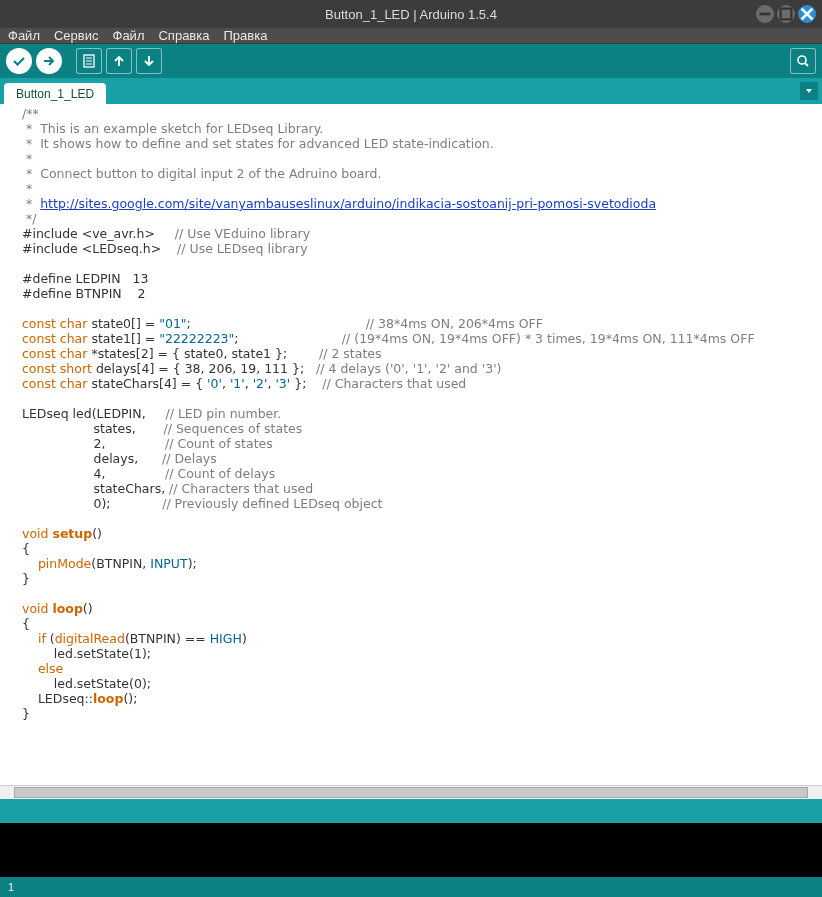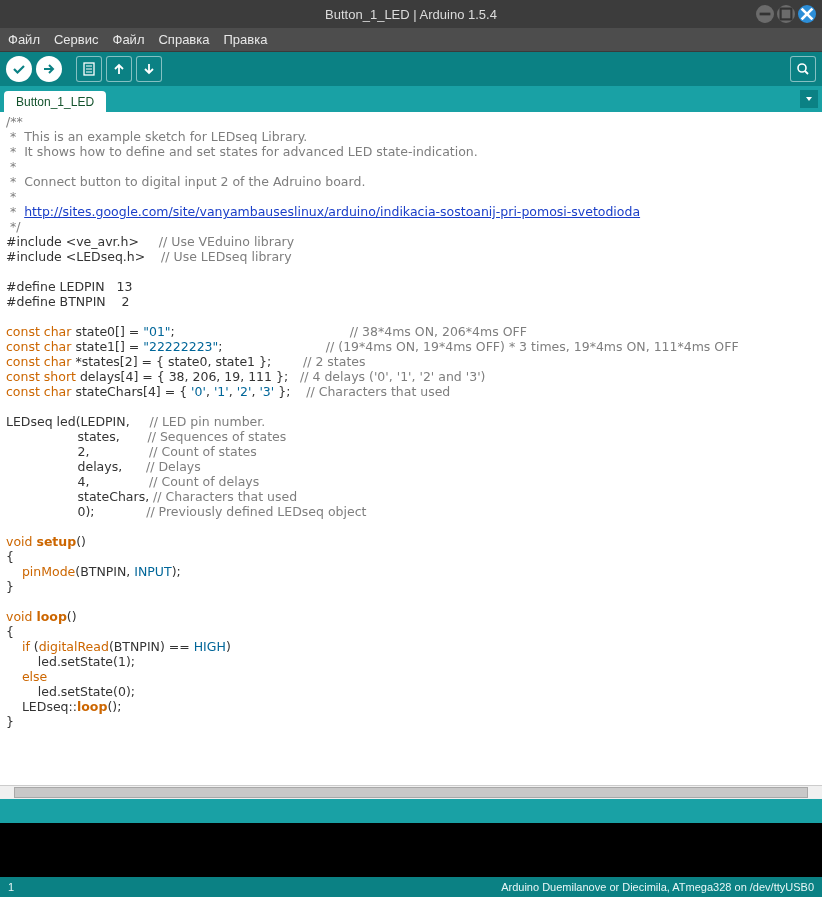--- a/index.html
+++ b/index.html
@@ -44,21 +44,21 @@
     justify-content: center;
     font-size: 11px;
     color: #222;
   }
   .win-min { background: #6b6b6b; }
   .win-max { background: #6b6b6b; }
   .win-close { background: #2c8ed8; }
   .menubar {
     background: #4d4d4d;
     color: #e8e8e8;
-    height: 24px;
+    height: 16px;
     display: flex;
     align-items: center;
     padding: 0 8px;
     gap: 14px;
     border-bottom: 1px solid #3a3a3a;
     font-size: 13px;
   }
   .menubar span { cursor: pointer; }
   .toolbar {
     background: #0b8184;
@@ -116,21 +116,21 @@
   }
   .editor-wrap {
     flex: 1;
     background: #fff;
     display: flex;
     flex-direction: column;
     overflow: hidden;
   }
   .editor {
     flex: 1;
-    padding: 2px 6px;
+    padding: 2px 22px;
     font-family: "DejaVu Sans", Arial, sans-serif;
     font-size: 12.5px;
     line-height: 15px;
     color: #333;
     overflow-y: auto;
     white-space: pre;
   }
   .c-comment { color: #7e7e7e; }
   .c-link { color: #1a3ec8; text-decoration: underline; }
   .c-type { color: #cc6600; }
@@ -300,14 +300,13 @@
     <div class="hscroll-thumb"></div>
   </div>
 </div>
 
 <div class="status-teal"></div>
 <div class="console-area"></div>
 
 <div class="footer">
   <span>1</span>
   <div class="footer-spacer"></div>
-  <span>Arduino Duemilanove or Diecimila, ATmega328 on /dev/ttyUSB0</span>
 </div>
 
 </body></html>

